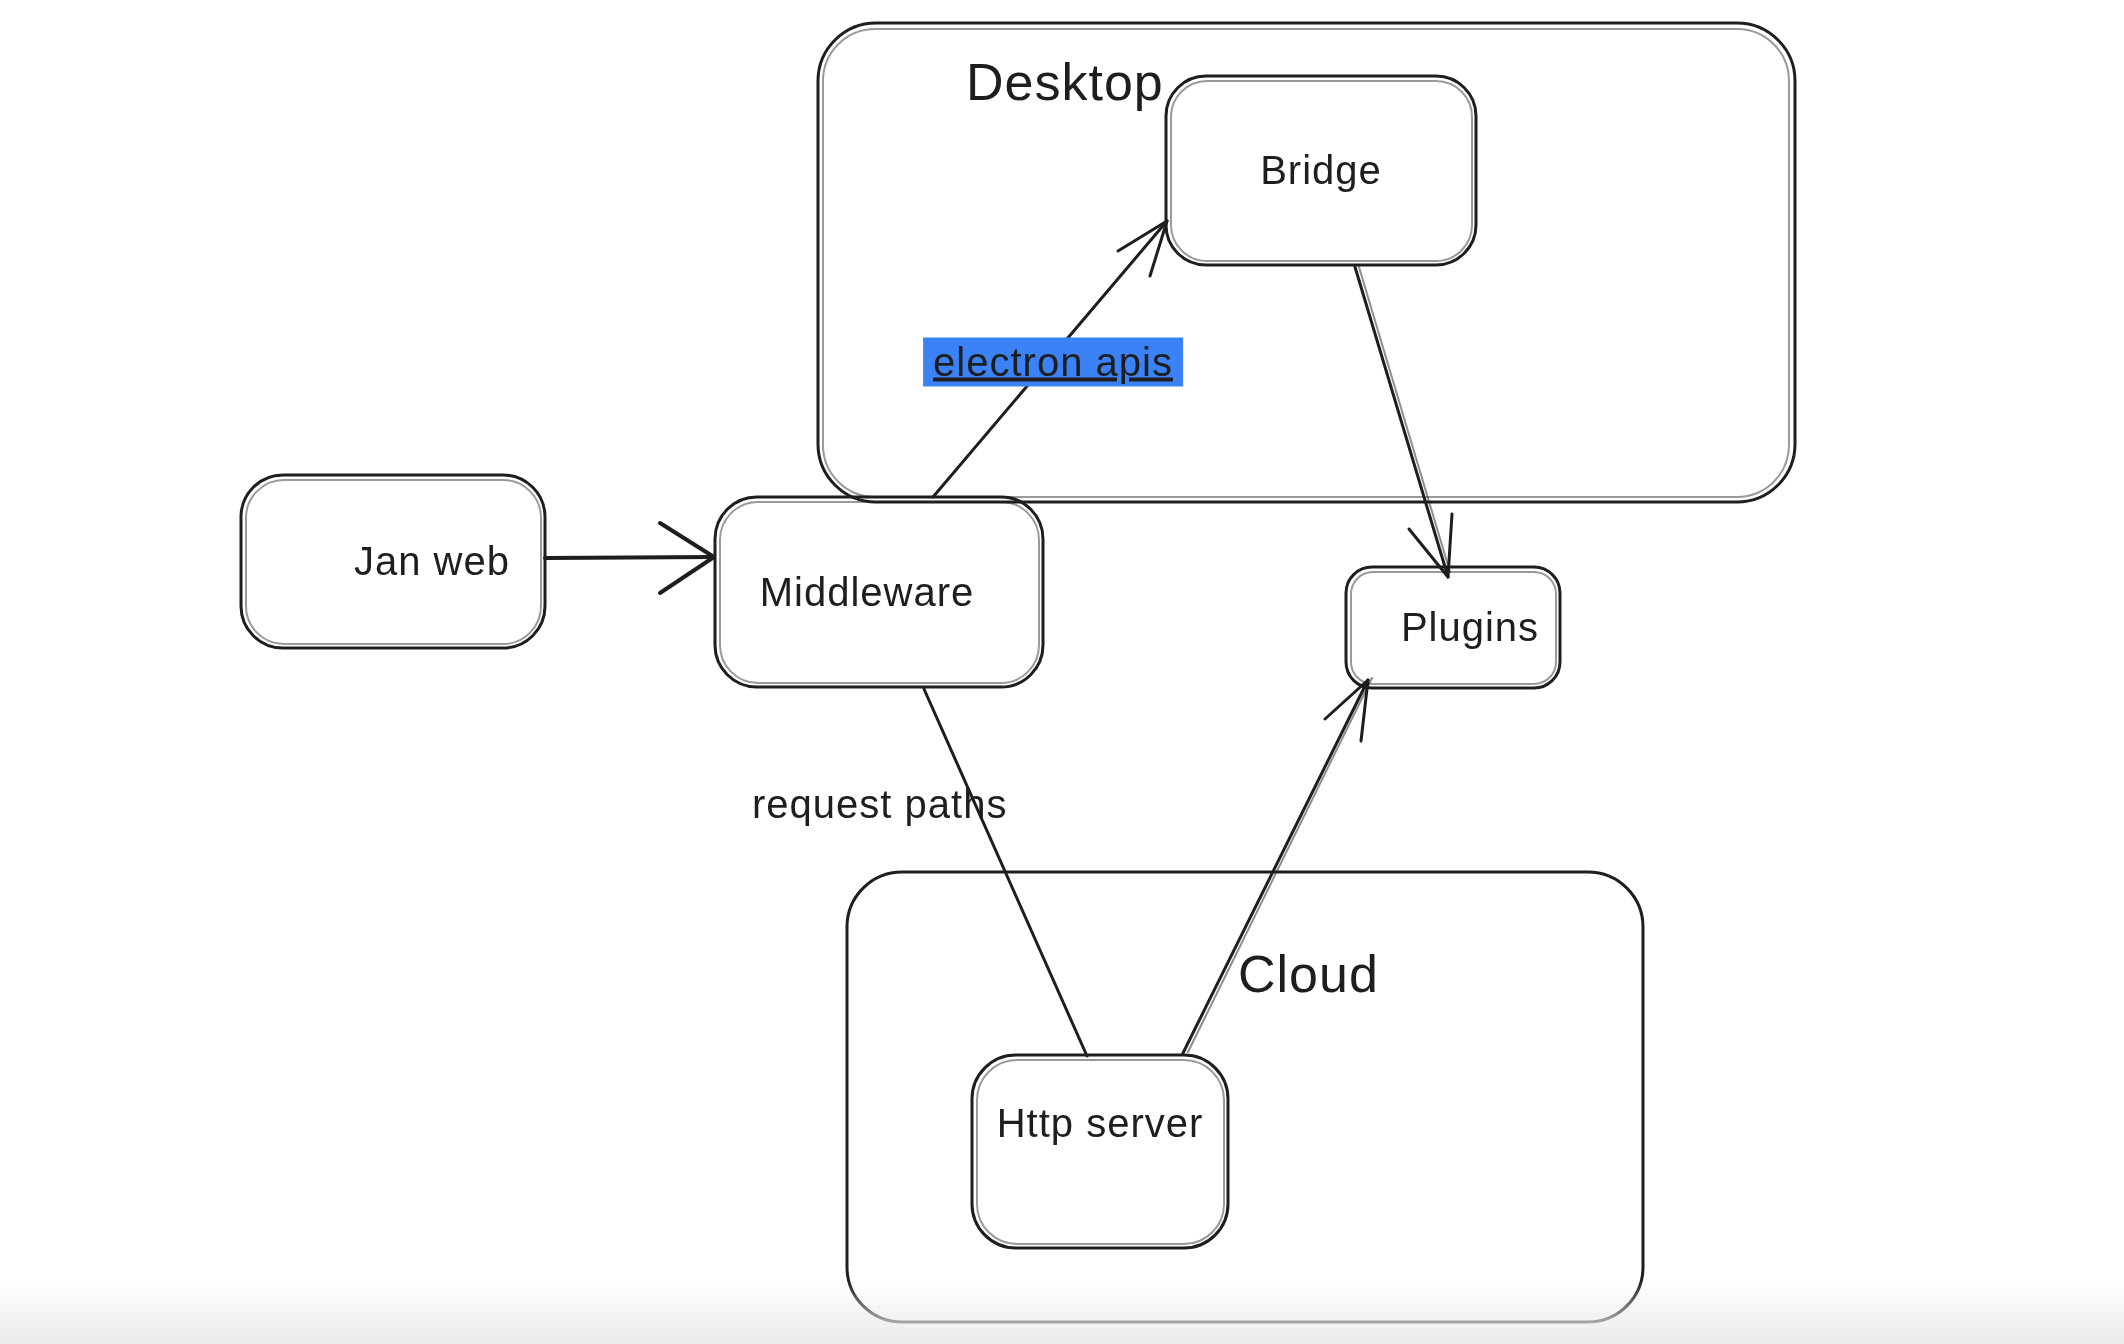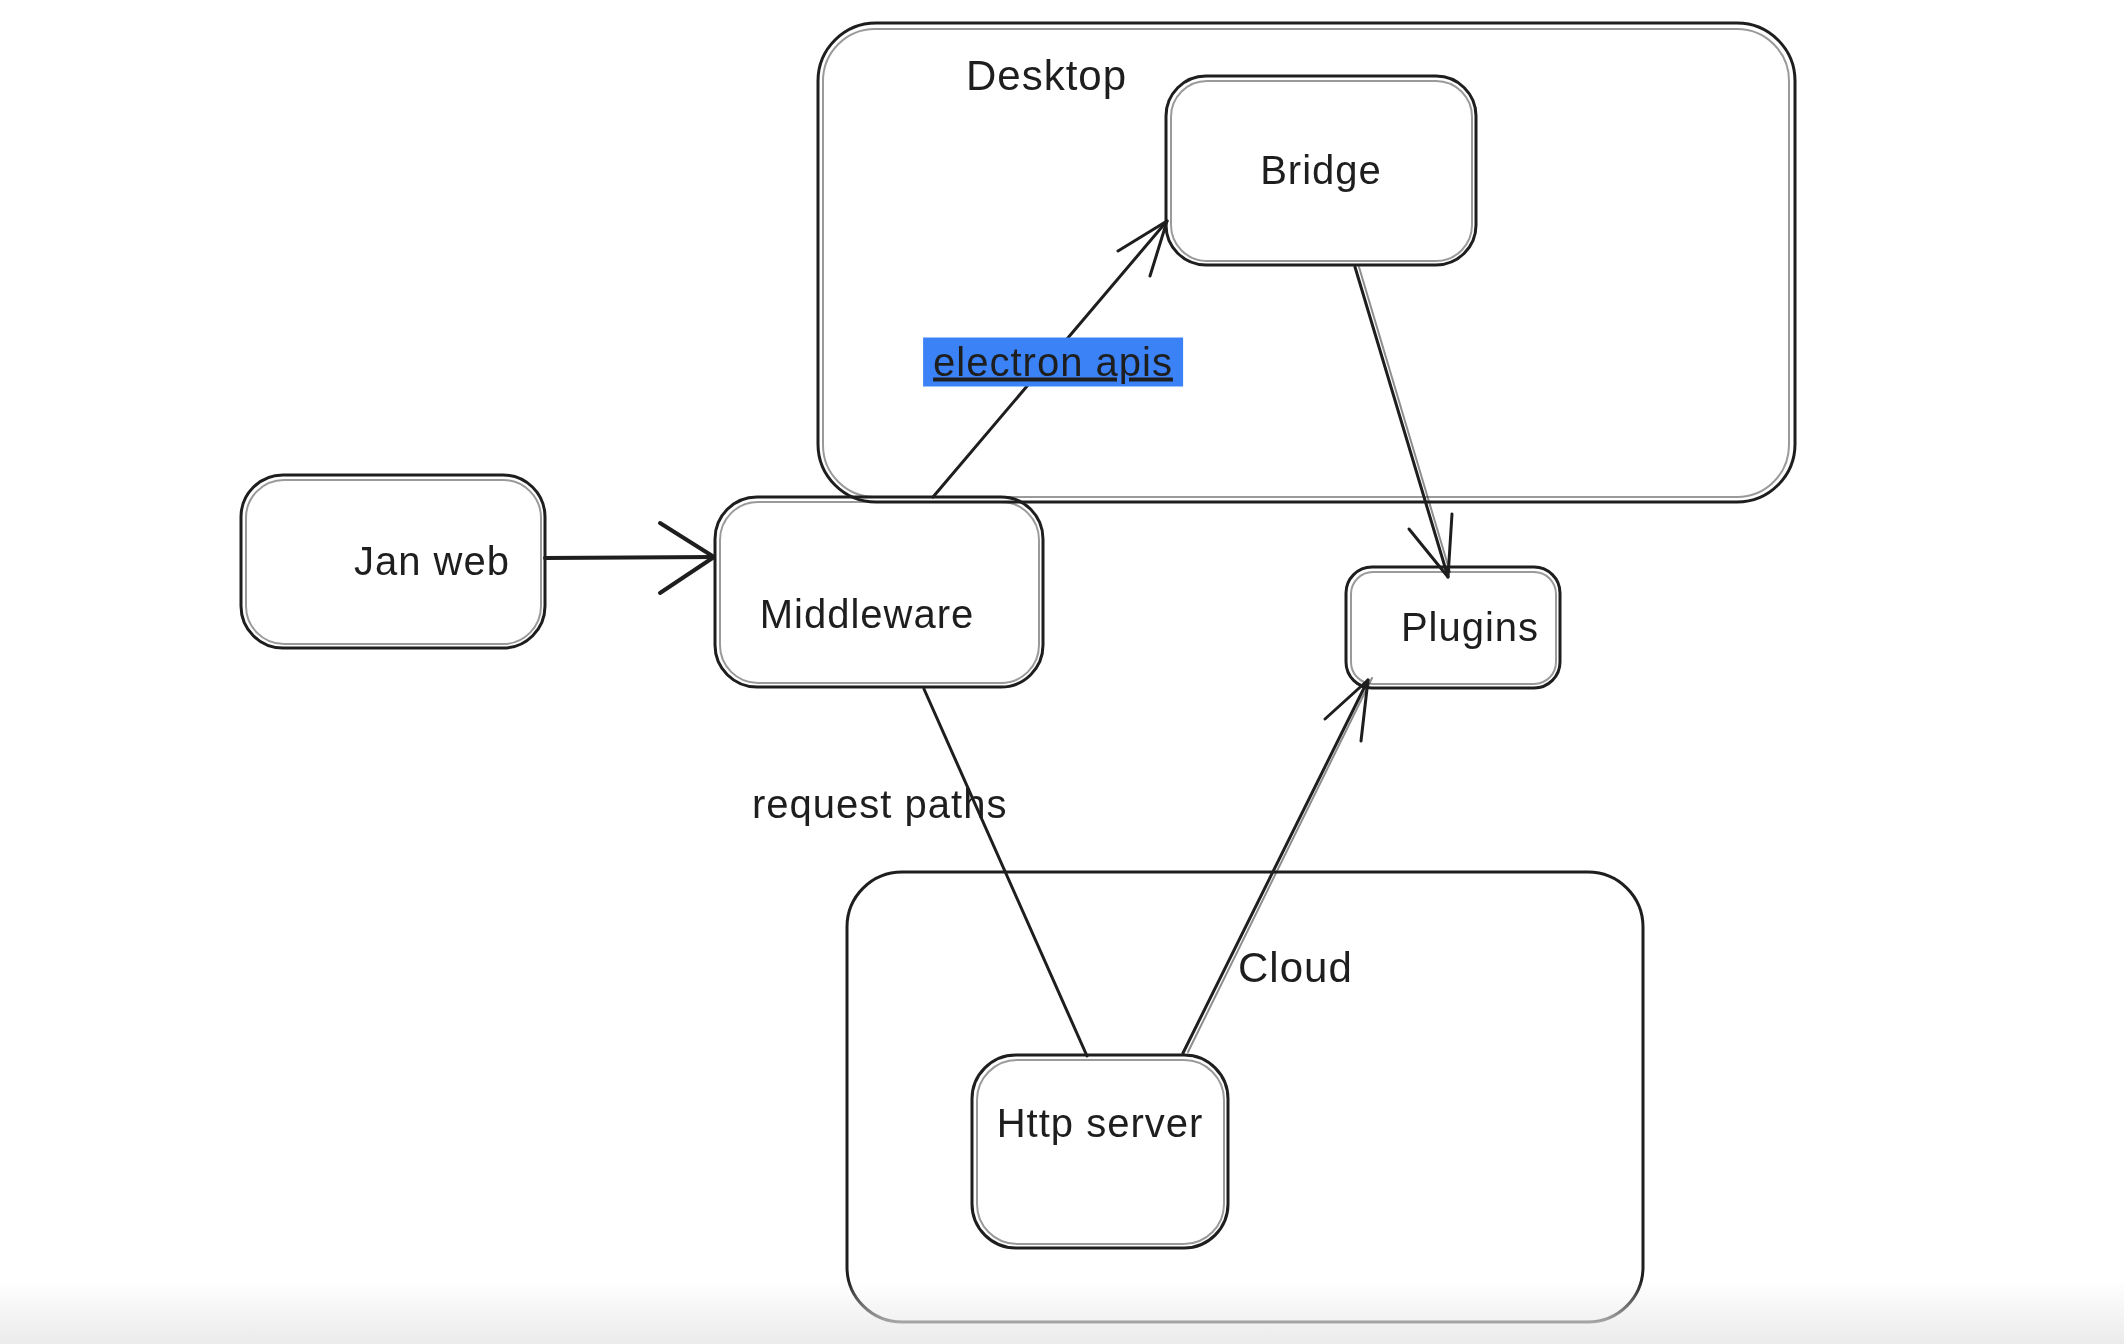--- a/index.html
+++ b/index.html
@@ -23,21 +23,21 @@
     position:absolute;
     color:#1e1e1e;
     letter-spacing:1px;
     white-space:nowrap;
   }
   .node-lbl{
     display:flex;align-items:center;justify-content:center;
     text-align:center;
   }
   .fs40{font-size:40px;}
-  .fs42{font-size:42px;}
+  .fs42{font-size:52px;}
   .edge-lbl-bg{
     background:#3b82f6;
     padding:2px 10px;
     transform:translate(-50%,-50%);
     text-decoration:underline;
   }
   .annotation-block{line-height:57px;}
 </style>
 </head>
 <body>
@@ -98,21 +98,21 @@
         <path d="M1368 680 L1325 719 M1368 680 L1361 741"></path>
       </g>
     </g>
   </svg>
 
   <div class="labels-over">
     <div class="lbl fs42" style="left:966px;top:52px;">Desktop</div>
 
     <div class="lbl node-lbl fs40" style="left:241px;top:475px;width:304px;height:173px;padding-left:39px;">Jan web</div>
 
-    <div class="lbl node-lbl fs40" style="left:715px;top:497px;width:304px;height:190px;margin-top:22px;">Middleware</div>
+    <div class="lbl node-lbl fs40" style="left:715px;top:497px;width:304px;height:190px;">Middleware</div>
 
     <div class="lbl node-lbl fs40" style="left:1166px;top:76px;width:310px;height:189px;border-radius:12px;">Bridge</div>
 
     <div class="lbl node-lbl fs40" style="left:1346px;top:567px;width:214px;height:121px;padding-left:17px;">Plugins</div>
 
     <div class="lbl node-lbl fs40" style="left:972px;top:1027px;width:256px;height:193px;border-radius:10px;">Http server</div>
 
     <div class="lbl edge-lbl-bg fs40" style="left:1053px;top:362px;">electron apis</div>
 
   </div>

